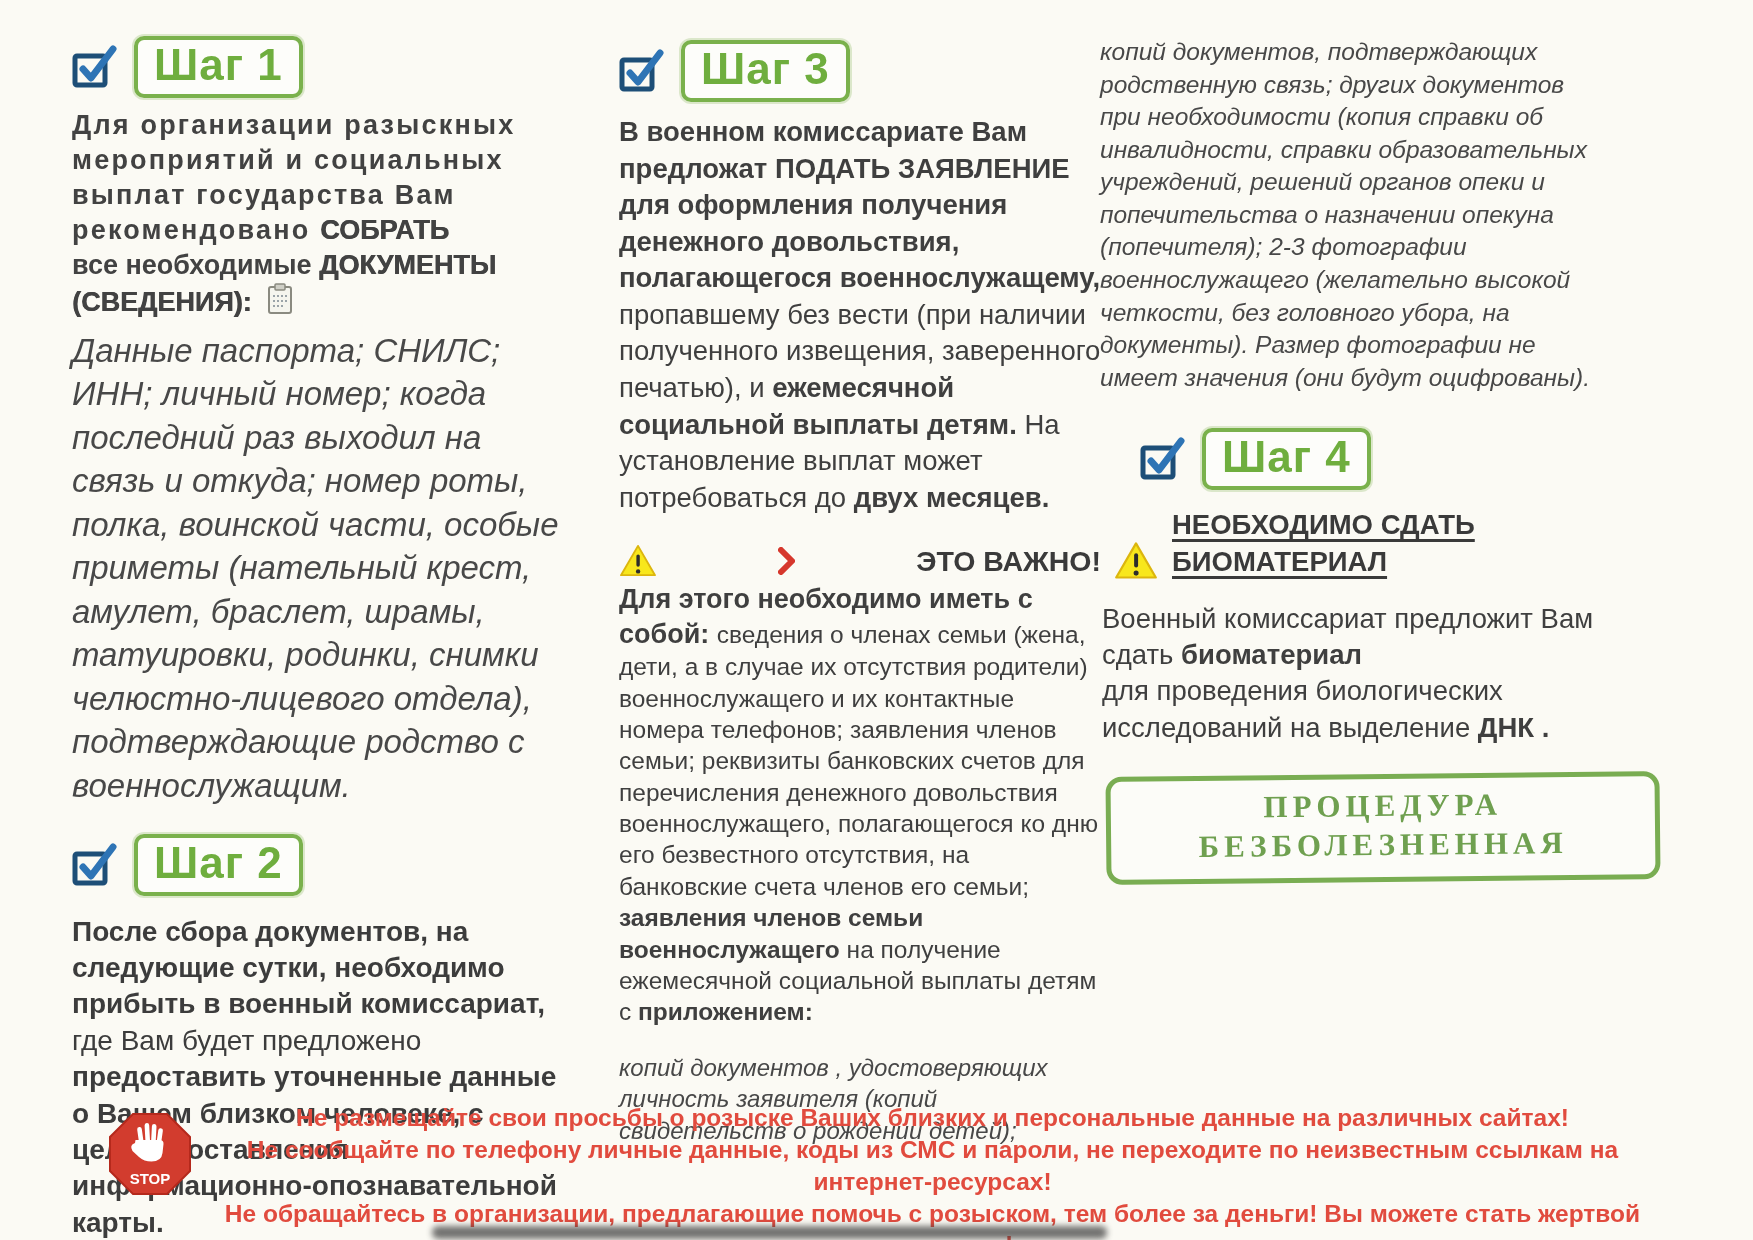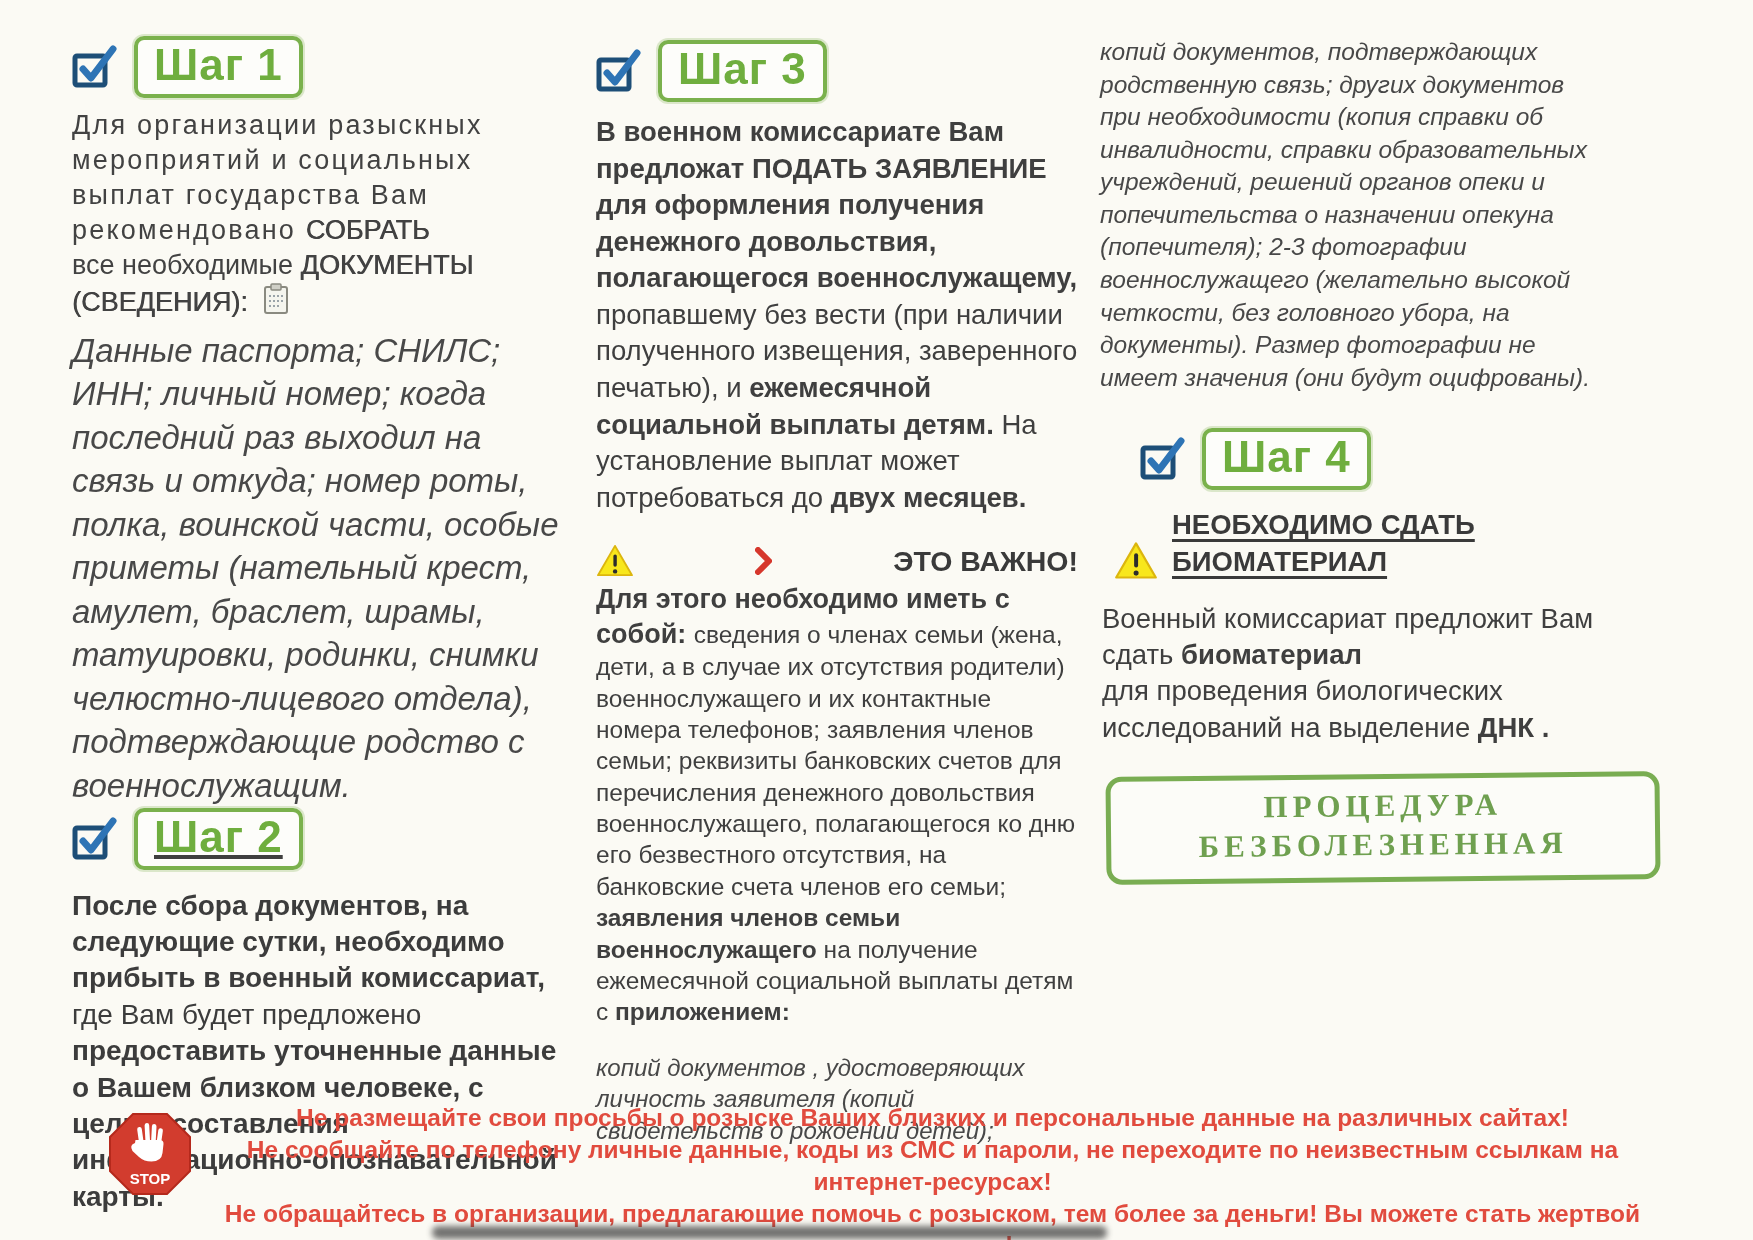--- a/index.html
+++ b/index.html
@@ -5,33 +5,33 @@
   html,body{margin:0;padding:0;}
   body{
     width:1753px;height:1240px;overflow:hidden;position:relative;
     background:#fbfaf4;
     font-family:"Liberation Sans","DejaVu Sans",sans-serif;
     color:#3f3f3f;
     -webkit-font-smoothing:antialiased;
   }
   .col{position:absolute;}
   .col1{left:72px;top:36px;width:496px;}
-  .col2{left:596px;top:40px;width:482px;}
+  .col2{left:619px;top:40px;width:482px;}
   .col3{left:1100px;top:36px;width:566px;}
 
   .step-header{display:flex;align-items:center;gap:16px;margin:0 0 10px 0;}
   .checkbox{flex:0 0 auto;}
   .badge{
     display:inline-block;border:4px solid #7ab14c;border-radius:10px;
     padding:0 16px 4px 16px;color:#6fae3e;font-weight:700;font-size:44px;
     letter-spacing:1px;background:rgba(255,255,255,.55);
     box-shadow:0 0 0 2px rgba(122,177,76,.25);
   }
 
-  .lead{margin:10px 0 0 0;font-size:27px;font-weight:400;color:#424242;
+  .lead{margin:10px 0 0 0;font-size:27px;font-weight:700;color:#424242;
         letter-spacing:2.2px;line-height:1.3;}
   .black{letter-spacing:0;text-shadow:.6px 0 0 currentColor;}
   .semiblack{letter-spacing:0;}
   .lead .clip{vertical-align:-4px;margin-left:6px;}
 
   .ital{font-style:italic;font-weight:400;font-size:33px;line-height:1.32;
         color:#484848;margin:8px 0 0 0;}
 
   .boldpar{font-size:28px;font-weight:700;line-height:1.3;color:#3c3c3c;margin:18px 0 0 0;}
   .reg{font-weight:400;}
@@ -88,21 +88,21 @@
   <p class="lead"><span>Для организации разыскных мероприятий и социальных выплат государства Вам рекомендовано </span><span class="black">СОБРАТЬ</span><br>
   <span class="semiblack">все необходимые </span><span class="black">ДОКУМЕНТЫ (СВЕДЕНИЯ):</span>
   <svg class="clip" width="26" height="32" viewBox="0 0 26 32">
     <rect x="2" y="4" width="22" height="26" rx="2" fill="#f5f5ee" stroke="#8a8a80" stroke-width="2"></rect>
     <rect x="8" y="1" width="10" height="6" rx="1" fill="#cfcfc6" stroke="#8a8a80" stroke-width="1.5"></rect>
     <path d="M6 13 h14 M6 18 h14 M6 23 h10" stroke="#9aa3a8" stroke-width="1.8" stroke-dasharray="2 2" fill="none"></path>
   </svg></p>
 
   <p class="ital">Данные паспорта; СНИЛС; ИНН; личный номер; когда последний раз выходил на связь и откуда; номер роты, полка, воинской части, особые приметы (нательный крест, амулет, браслет, шрамы, татуировки, родинки, снимки челюстно-лицевого отдела), подтверждающие родство с военнослужащим.</p>
 
-  <div class="step-header" style="text-decoration:underline;">
+  <div class="step-header" style="margin-top:26px;">
     <svg class="checkbox" width="46" height="44" viewBox="0 0 46 44">
       <rect x="3" y="11" width="30" height="29" fill="none" stroke="#1d4e77" stroke-width="5" rx="2"></rect>
       <path d="M11 24 L19 33 L41 4" fill="none" stroke="#2e74b5" stroke-width="7" stroke-linecap="round" stroke-linejoin="round"></path>
     </svg>
     <div class="badge"><span>Шаг 2</span></div>
   </div>
 
   <p class="boldpar"><span class="b">После сбора документов, на следующие сутки, необходимо прибыть в военный комиссариат, </span><span class="reg">где Вам будет предложено </span><span class="b">предоставить уточненные данные о Вашем близком человеке, с целью составления информационно-опознавательной карты.</span><br>
   </p>
 

